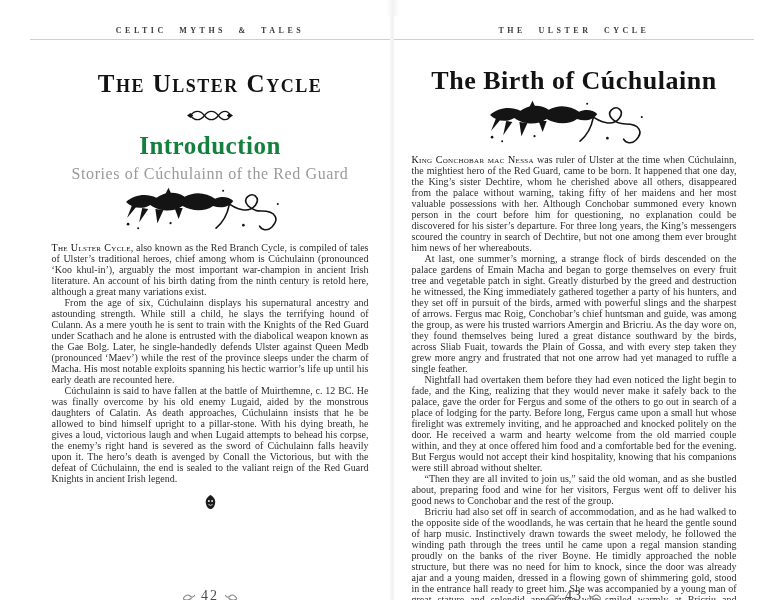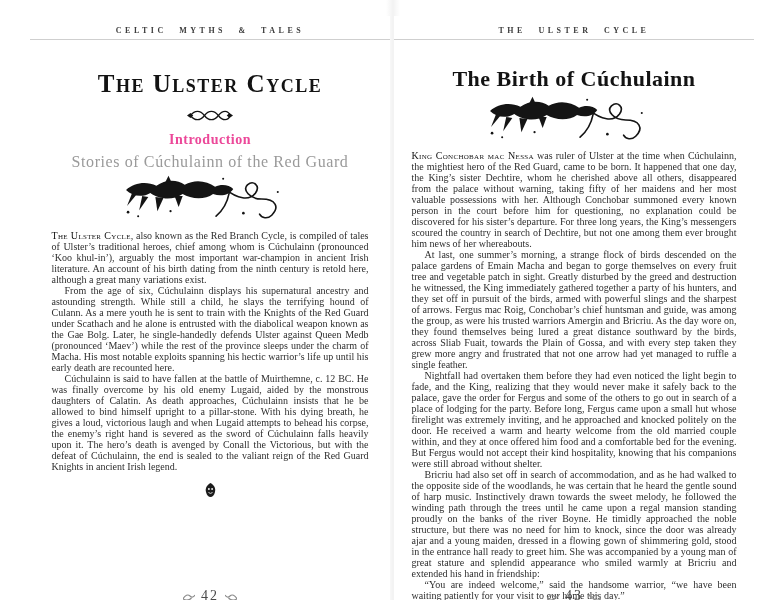--- a/index.html
+++ b/index.html
@@ -15,26 +15,26 @@
   .running-head{
     margin-top:10px;text-align:center;font-size:8px;font-weight:700;
     letter-spacing:3.5px;word-spacing:7px;color:#3d3d3d;
   }
   .head-rule{border:none;border-top:1px solid #cfcfcf;margin:4px 0 0 0;}
   .main-title{
     margin:30px 0 0 0;text-align:center;font-size:25px;font-weight:700;color:#131313;
     font-variant:small-caps;letter-spacing:1.5px;
   }
   .chapter-title{
-    margin:26px 0 0 0;text-align:center;font-size:22px;font-weight:700;color:#131313;
+    margin:26px 0 0 0;text-align:center;font-size:26px;font-weight:700;color:#131313;
     letter-spacing:0.5px;
   }
   .knot-wrap{text-align:center;margin-top:7px;}
   .section-title{
-    margin:9px 0 0 0;text-align:center;font-size:14px;font-weight:700;color:#ec4899;
+    margin:9px 0 0 0;text-align:center;font-size:25px;font-weight:700;color:#15803d;
     letter-spacing:0.5px;
   }
   .subtitle{
     margin-top:5px;text-align:center;font-size:16px;color:#9a9a9a;letter-spacing:0.6px;
   }
   .floral-wrap{text-align:center;margin-top:3px;line-height:0;}
   .body-text{
     margin:8px auto 0 auto;width:317px;font-size:10px;line-height:11px;
     text-align:justify;color:#2e2e2e;
   }
@@ -151,20 +151,21 @@
       </g>
       <circle cx="118" cy="38" r="1.3" fill="#141414"></circle>
       <circle cx="152" cy="17" r="1" fill="#141414"></circle>
     </svg>
   </div>
 
   <div class="body-text">
     <p><span class="lead">King Conchobar mac Nessa</span><span> was ruler of Ulster at the time when Cúchulainn, the mightiest hero of the Red Guard, came to be born. It happened that one day, the King’s sister Dechtire, whom he cherished above all others, disappeared from the palace without warning, taking fifty of her maidens and her most valuable possessions with her. Although Conchobar summoned every known person in the court before him for questioning, no explanation could be discovered for his sister’s departure. For three long years, the King’s messengers scoured the country in search of Dechtire, but not one among them ever brought him news of her whereabouts.</span></p>
     <p class="ind"><span>At last, one summer’s morning, a strange flock of birds descended on the palace gardens of Emain Macha and began to gorge themselves on every fruit tree and vegetable patch in sight. Greatly disturbed by the greed and destruction he witnessed, the King immediately gathered together a party of his hunters, and they set off in pursuit of the birds, armed with powerful slings and the sharpest of arrows. Fergus mac Roig, Conchobar’s chief huntsman and guide, was among the group, as were his trusted warriors Amergin and Bricriu. As the day wore on, they found themselves being lured a great distance southward by the birds, across Sliab Fuait, towards the Plain of Gossa, and with every step taken they grew more angry and frustrated that not one arrow had yet managed to ruffle a single feather.</span></p>
     <p class="ind"><span>Nightfall had overtaken them before they had even noticed the light begin to fade, and the King, realizing that they would never make it safely back to the palace, gave the order for Fergus and some of the others to go out in search of a place of lodging for the party. Before long, Fergus came upon a small hut whose firelight was extremely inviting, and he approached and knocked politely on the door. He received a warm and hearty welcome from the old married couple within, and they at once offered him food and a comfortable bed for the evening. But Fergus would not accept their kind hospitality, knowing that his companions were still abroad without shelter.</span></p>
+    <p class="ind"><span>“Then they are all invited to join us,” said the old woman, and as she bustled about, preparing food and wine for her visitors, Fergus went off to deliver his good news to Conchobar and the rest of the group.</span></p>
     <p class="ind"><span>Bricriu had also set off in search of accommodation, and as he had walked to the opposite side of the woodlands, he was certain that he heard the gentle sound of harp music. Instinctively drawn towards the sweet melody, he followed the winding path through the trees until he came upon a regal mansion standing proudly on the banks of the river Boyne. He timidly approached the noble structure, but there was no need for him to knock, since the door was already ajar and a young maiden, dressed in a flowing gown of shimmering gold, stood in the entrance hall ready to greet him. She was accompanied by a young man of great stature and splendid appearance who smiled warmly at Bricriu and extended his hand in friendship:</span></p>
     <p class="ind"><span>“You are indeed welcome,” said the handsome warrior, “we have been waiting patiently for your visit to our home this day.”</span></p>
   </div>
 
   <div class="folio">
     <span>
       <svg width="12" height="8" viewBox="0 0 12 8">
           <path d="M0,6 C2,2 5,1 7,3 C9,5 10.5,4 12,2 M0,6 C3,7.5 6.5,7 8.5,5" stroke="#8a8a8a" stroke-width="1.1" fill="none"></path>
         </svg>
     </span>

